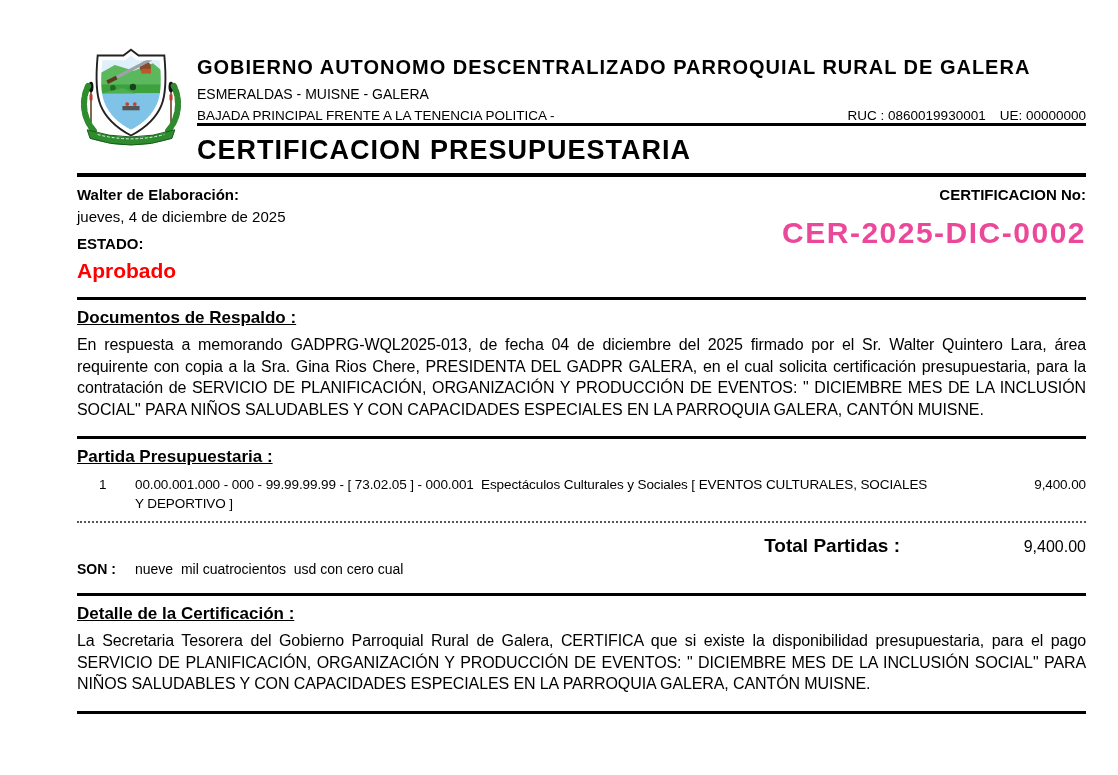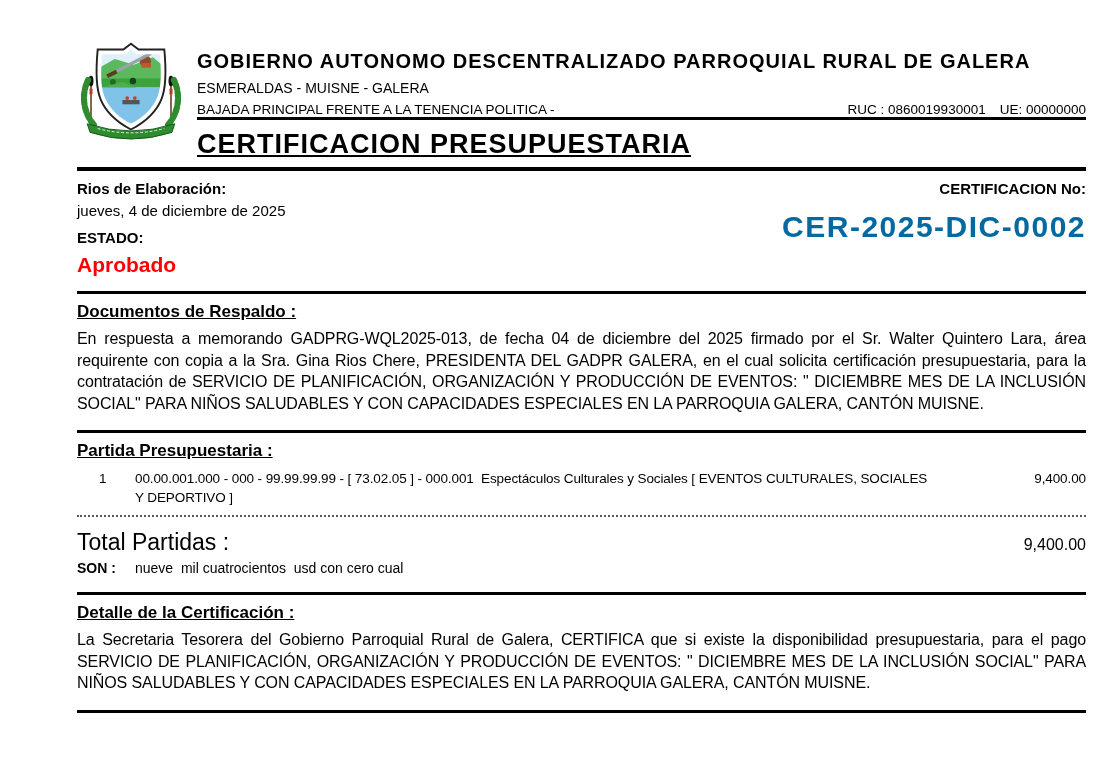--- a/index.html
+++ b/index.html
@@ -5,30 +5,30 @@
   * { margin:0; padding:0; box-sizing:border-box; }
   html,body { background:#ffffff; }
   .doc {
     position:relative;
     width:1118px; height:775px;
     background:#fff;
     font-family:"Liberation Sans", sans-serif;
     color:#000;
     overflow:hidden;
   }
-  .content { position:absolute; left:77px; top:0; width:1009px; }
+  .content { position:absolute; left:77px; top:6px; width:1009px; }
 
   
   .logo { position:absolute; left:1px; top:40px; width:106px; height:100px; }
   .head-text { margin-left:120px; padding-top:50px; }
   .org-name { font-size:20px; font-weight:bold; letter-spacing:1px; margin-bottom:7px; white-space:nowrap; }
   .org-loc  { font-size:14px; margin-bottom:6px; }
   .addr-row { display:flex; justify-content:space-between; font-size:13.5px; border-bottom:3px solid #000; }
   .addr-right span { margin-left:14px; }
-  .doc-title { margin-left:120px; font-size:27px; font-weight:bold; letter-spacing:1px; margin-top:9px;text-decoration:underline; }
+  .doc-title { margin-left:120px; font-size:27px; font-weight:bold; letter-spacing:1px; margin-top:9px; }
   .rule { border:none; border-top:4px solid #000; margin-top:7px; }
   .rule3 { border:none; border-top:3px solid #000; }
 
   
   .meta { display:flex; justify-content:space-between; margin-top:9px; }
   .meta-label { font-size:15px; font-weight:bold; }
   .meta-value { font-size:15px; margin-top:5px; }
   .estado-label { margin-top:10px; }
   .estado-value { font-size:21px; font-weight:bold; margin-top:7px; }
   .meta-right { text-align:right; }
@@ -38,21 +38,21 @@
   .para { font-size:16px; line-height:21.5px; text-align:justify; margin-top:6px; letter-spacing:-0.1px; }
 
   
   .p-row { display:flex; margin-top:8px; font-size:13.5px; line-height:19px; letter-spacing:-0.1px; }
   .p-num { width:58px; padding-left:22px; }
   .p-detail { width:795px; white-space:pre-wrap; }
   .p-amount { flex:1; text-align:right; }
   .dotted { border:none; border-bottom:2px dotted #555; margin-top:8px; }
 
   .total-row { display:flex; align-items:baseline; margin-top:12px; }
-  .total-label { flex:1; text-align:left; font-size:23px; font-weight:normal; }
+  .total-label { flex:1; text-align:right; font-size:19px; font-weight:bold; }
   .total-value { width:186px; text-align:right; font-size:16px; }
 
   .son-row { display:flex; margin-top:4px; font-size:14px; }
   .son-label { width:58px; font-weight:bold; }
   .son-value { white-space:pre-wrap; }
 
   .gap14 { margin-top:14px; }
   .gap16 { margin-top:16px; }
 </style>
 </head>
@@ -105,28 +105,28 @@
       <div class="addr-row">
         <span>BAJADA PRINCIPAL FRENTE A LA TENENCIA POLITICA -</span>
         <span class="addr-right"><span>RUC : 0860019930001</span><span>UE: 00000000</span></span>
       </div>
     </div>
     <div class="doc-title">CERTIFICACION PRESUPUESTARIA</div>
     <hr class="rule">
 
     <div class="meta">
       <div class="meta-left">
-        <div class="meta-label">Rios de Elaboración:</div>
+        <div class="meta-label">Walter de Elaboración:</div>
         <div class="meta-value">jueves, 4 de diciembre de 2025</div>
         <div class="meta-label estado-label">ESTADO:</div>
         <div class="estado-value" style="color:#fe0000;">Aprobado</div>
       </div>
       <div class="meta-right">
         <div class="meta-label">CERTIFICACION No:</div>
-        <div class="cert-no" style="color:#0369a1;">CER-2025-DIC-0002</div>
+        <div class="cert-no" style="color:#ec4899;">CER-2025-DIC-0002</div>
       </div>
     </div>
 
     <hr class="rule3 gap14">
 
     <div class="sec-head">Documentos de Respaldo :</div>
     <div class="para">En respuesta a memorando GADPRG-WQL2025-013, de fecha 04 de diciembre del 2025 firmado por el Sr. Walter Quintero Lara, área requirente con copia a la Sra. Gina Rios Chere, PRESIDENTA DEL GADPR GALERA, en el cual solicita certificación presupuestaria, para la contratación de SERVICIO DE PLANIFICACIÓN, ORGANIZACIÓN Y PRODUCCIÓN DE EVENTOS: " DICIEMBRE MES DE LA INCLUSIÓN SOCIAL" PARA NIÑOS SALUDABLES Y CON CAPACIDADES ESPECIALES EN LA PARROQUIA GALERA, CANTÓN MUISNE.</div>
 
     <hr class="rule3 gap16">
 

